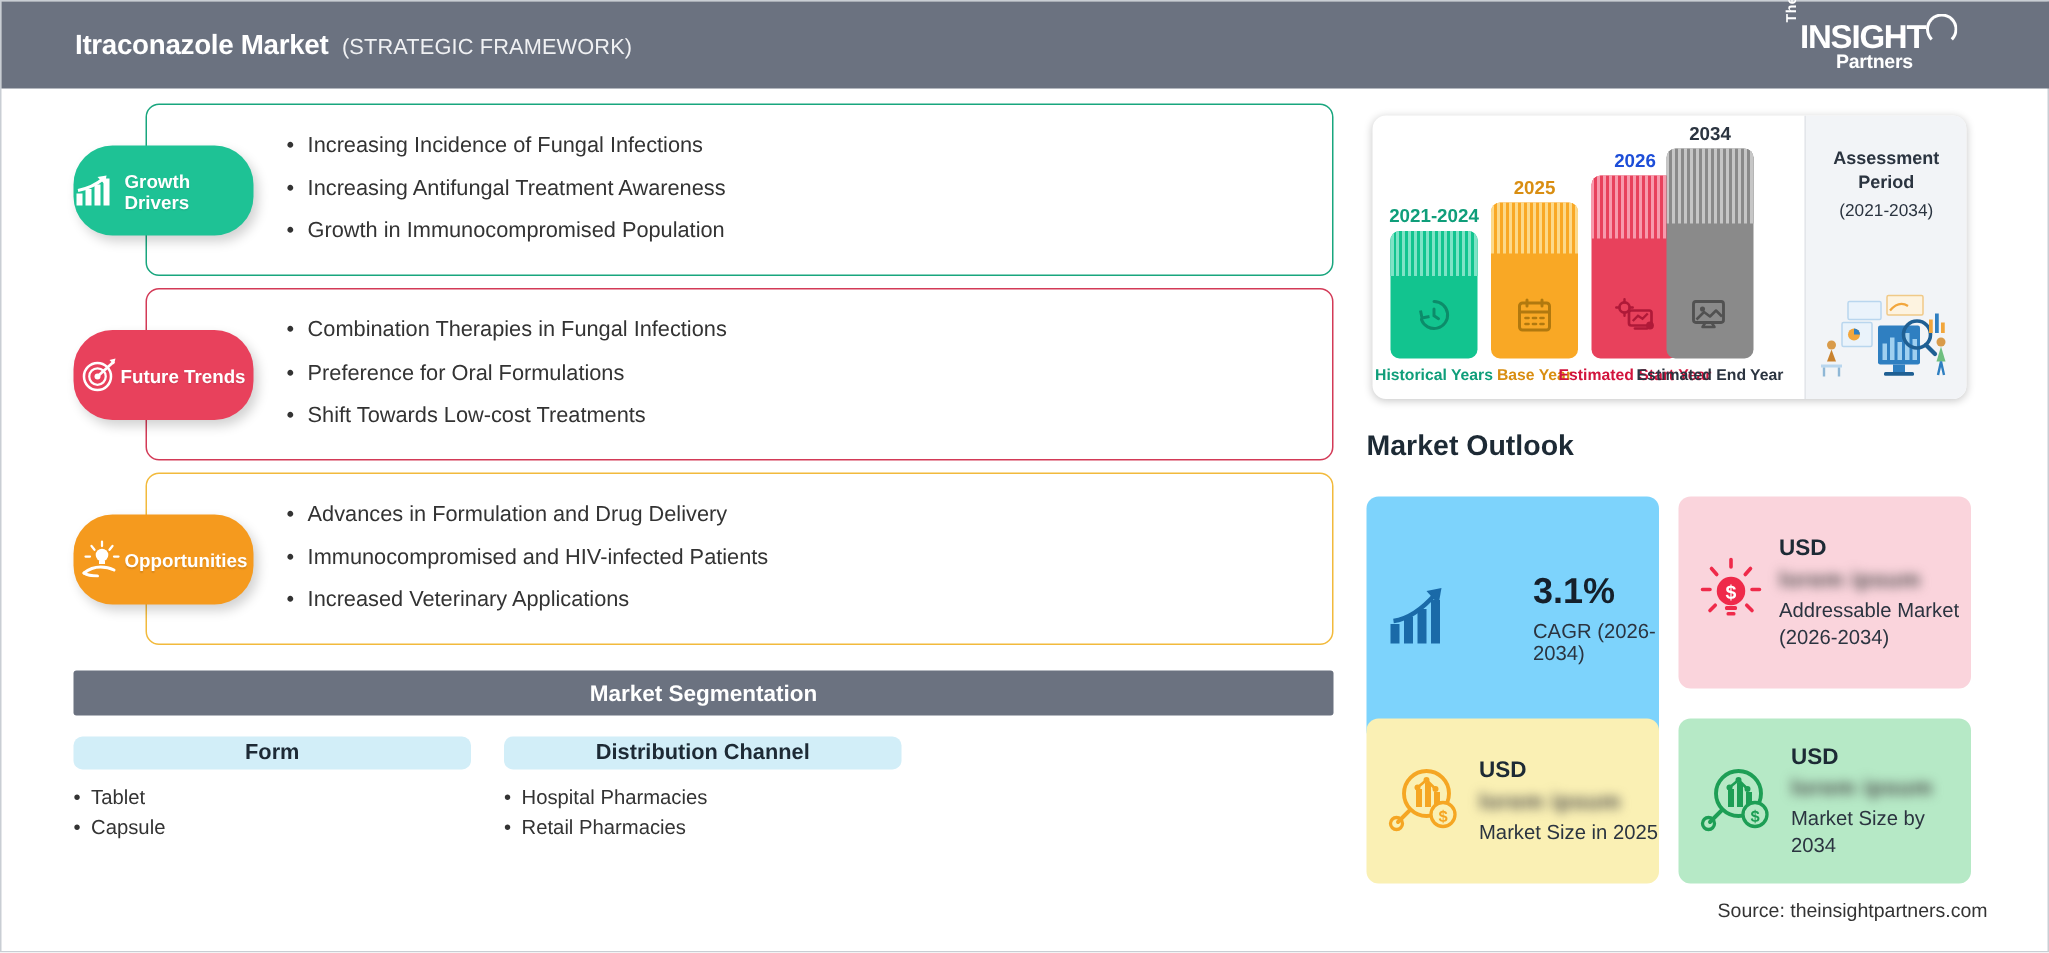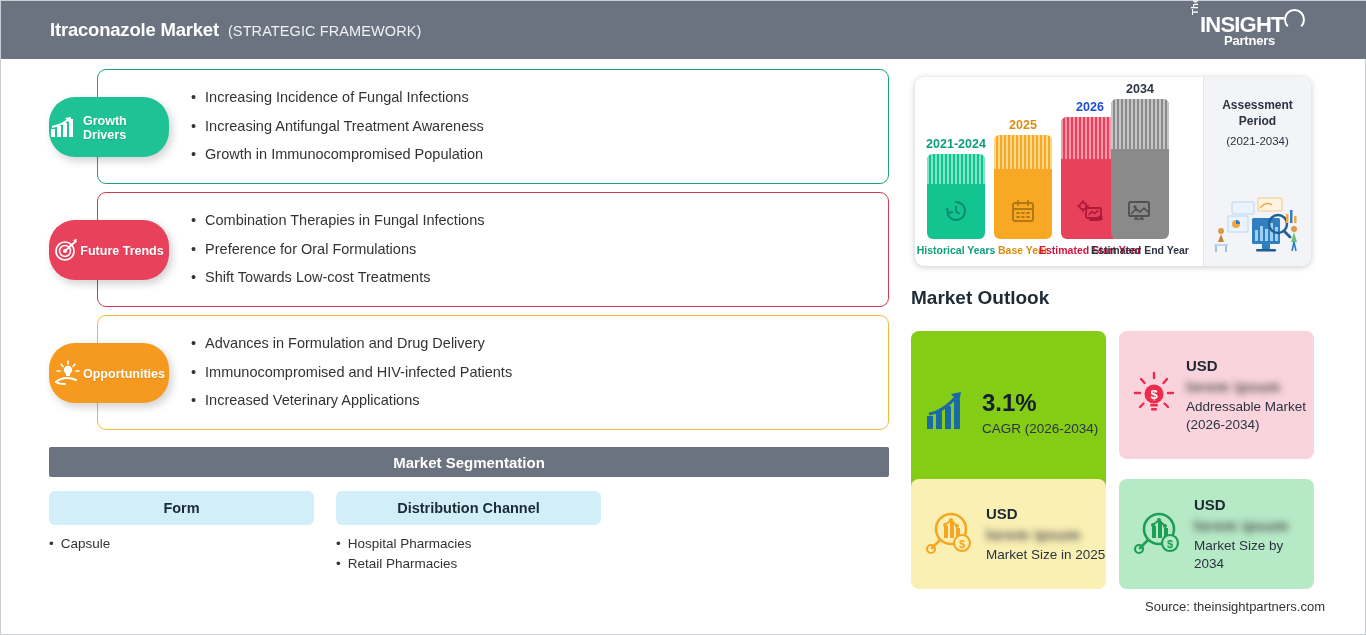--- a/index.html
+++ b/index.html
@@ -116,21 +116,21 @@
     width: 840px; height: 30px;
     background: #6b7280;
     border-radius: 2px;
     display: flex; align-items: center; justify-content: center;
     color: #ffffff; font-size: 15px; font-weight: bold;
   }
   .seg-col { position: absolute; top: 432px; }
   .seg-col.c1 { left: 48px; width: 265px; }
   .seg-col.c2 { left: 335px; width: 265px; }
   .seg-title {
-    width: 100%; height: 34px;
+    width: 100%; height: 22px;
     background: #d2eef8;
     border-radius: 6px;
     display: flex; align-items: center; justify-content: center;
     font-size: 14.5px; font-weight: bold; color: #1d2a35;
   }
   .seg-items { margin-top: 9px; }
   .seg-item {
     font-size: 13.5px; color: #333333; line-height: 1.46;
     white-space: nowrap;
   }
@@ -199,21 +199,21 @@
   
   #outlook-title {
     position: absolute; left: 10px; top: 228px;
     font-size: 19px; font-weight: bold; color: #1d2a35;
   }
   .outlook-card {
     position: absolute;
     border-radius: 8px;
     display: flex; align-items: center;
   }
-  #card-cagr   { left: 10px;  top: 272px; width: 195px; height: 164px; background: #84cc16; }
+  #card-cagr   { left: 10px;  top: 272px; width: 195px; height: 164px; background: #7dd3fc; gap: 40px; }
   #card-tam    { left: 218px; top: 272px; width: 195px; height: 128px; background: #fad4dc; }
   #card-ms25   { left: 10px;  top: 420px; width: 195px; height: 110px; background: #faf0b4; }
   #card-ms34   { left: 218px; top: 420px; width: 195px; height: 110px; background: #b6e9c6; }
 
   .card-icon { flex: 0 0 auto; margin-left: 14px; }
   .card-body { margin-left: 11px; }
   .card-usd { font-size: 15px; font-weight: bold; color: #1d2a35; }
   .card-blur {
     font-size: 15px; font-weight: bold; color: #4a4a4a;
     filter: blur(3.6px); margin-top: 4px; margin-bottom: 3px;
@@ -312,20 +312,21 @@
       </div>
     </div>
 
     <div id="seg-header">
       <span>Market Segmentation</span>
     </div>
 
     <div class="seg-col c1">
       <div class="seg-title">Form</div>
       <div class="seg-items">
+        <div class="seg-item">Tablet</div>
         <div class="seg-item">Capsule</div>
       </div>
     </div>
 
     <div class="seg-col c2">
       <div class="seg-title">Distribution Channel</div>
       <div class="seg-items">
         <div class="seg-item">Hospital Pharmacies</div>
         <div class="seg-item">Retail Pharmacies</div>
       </div>

